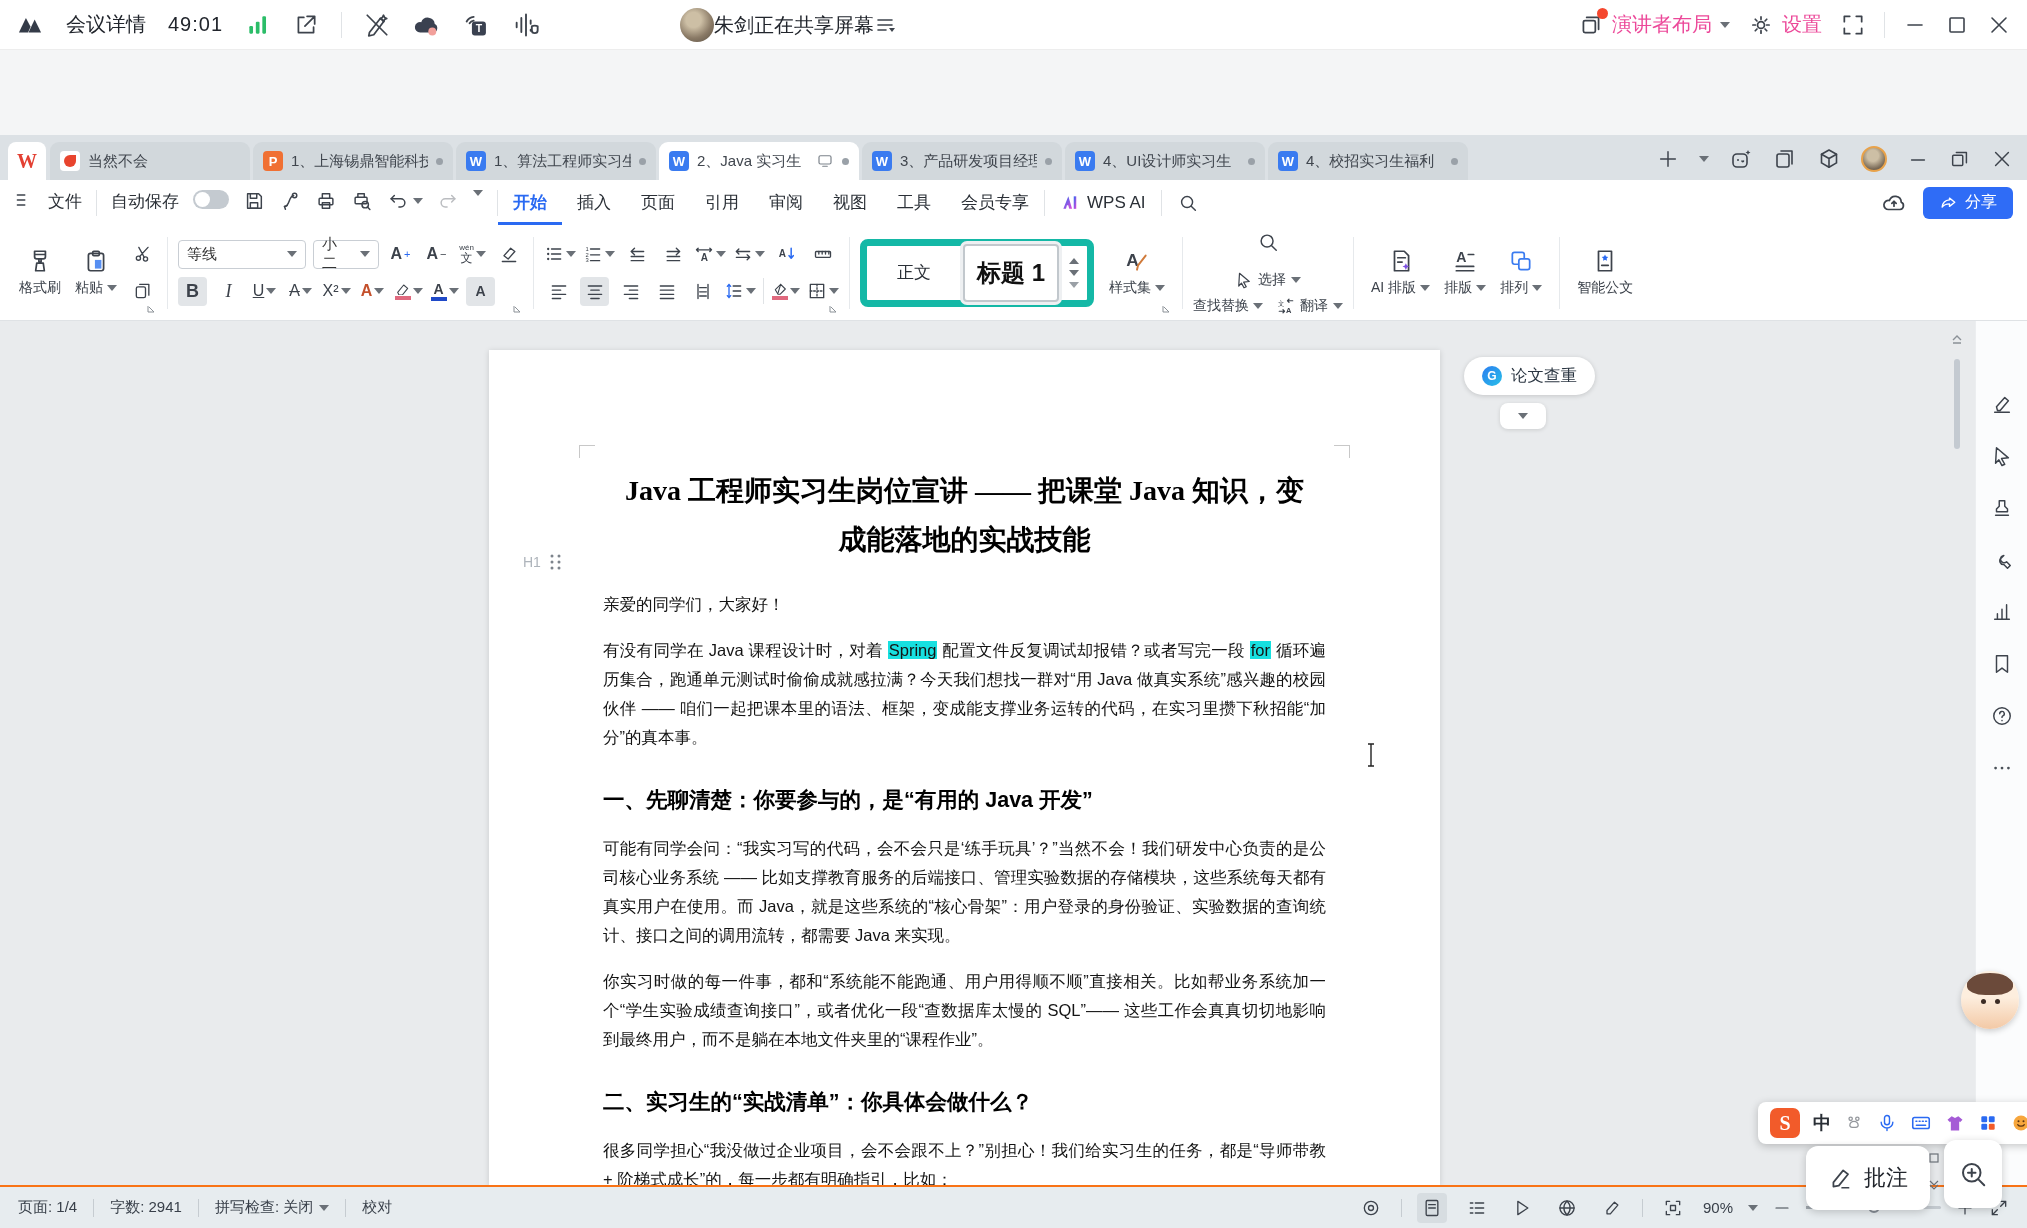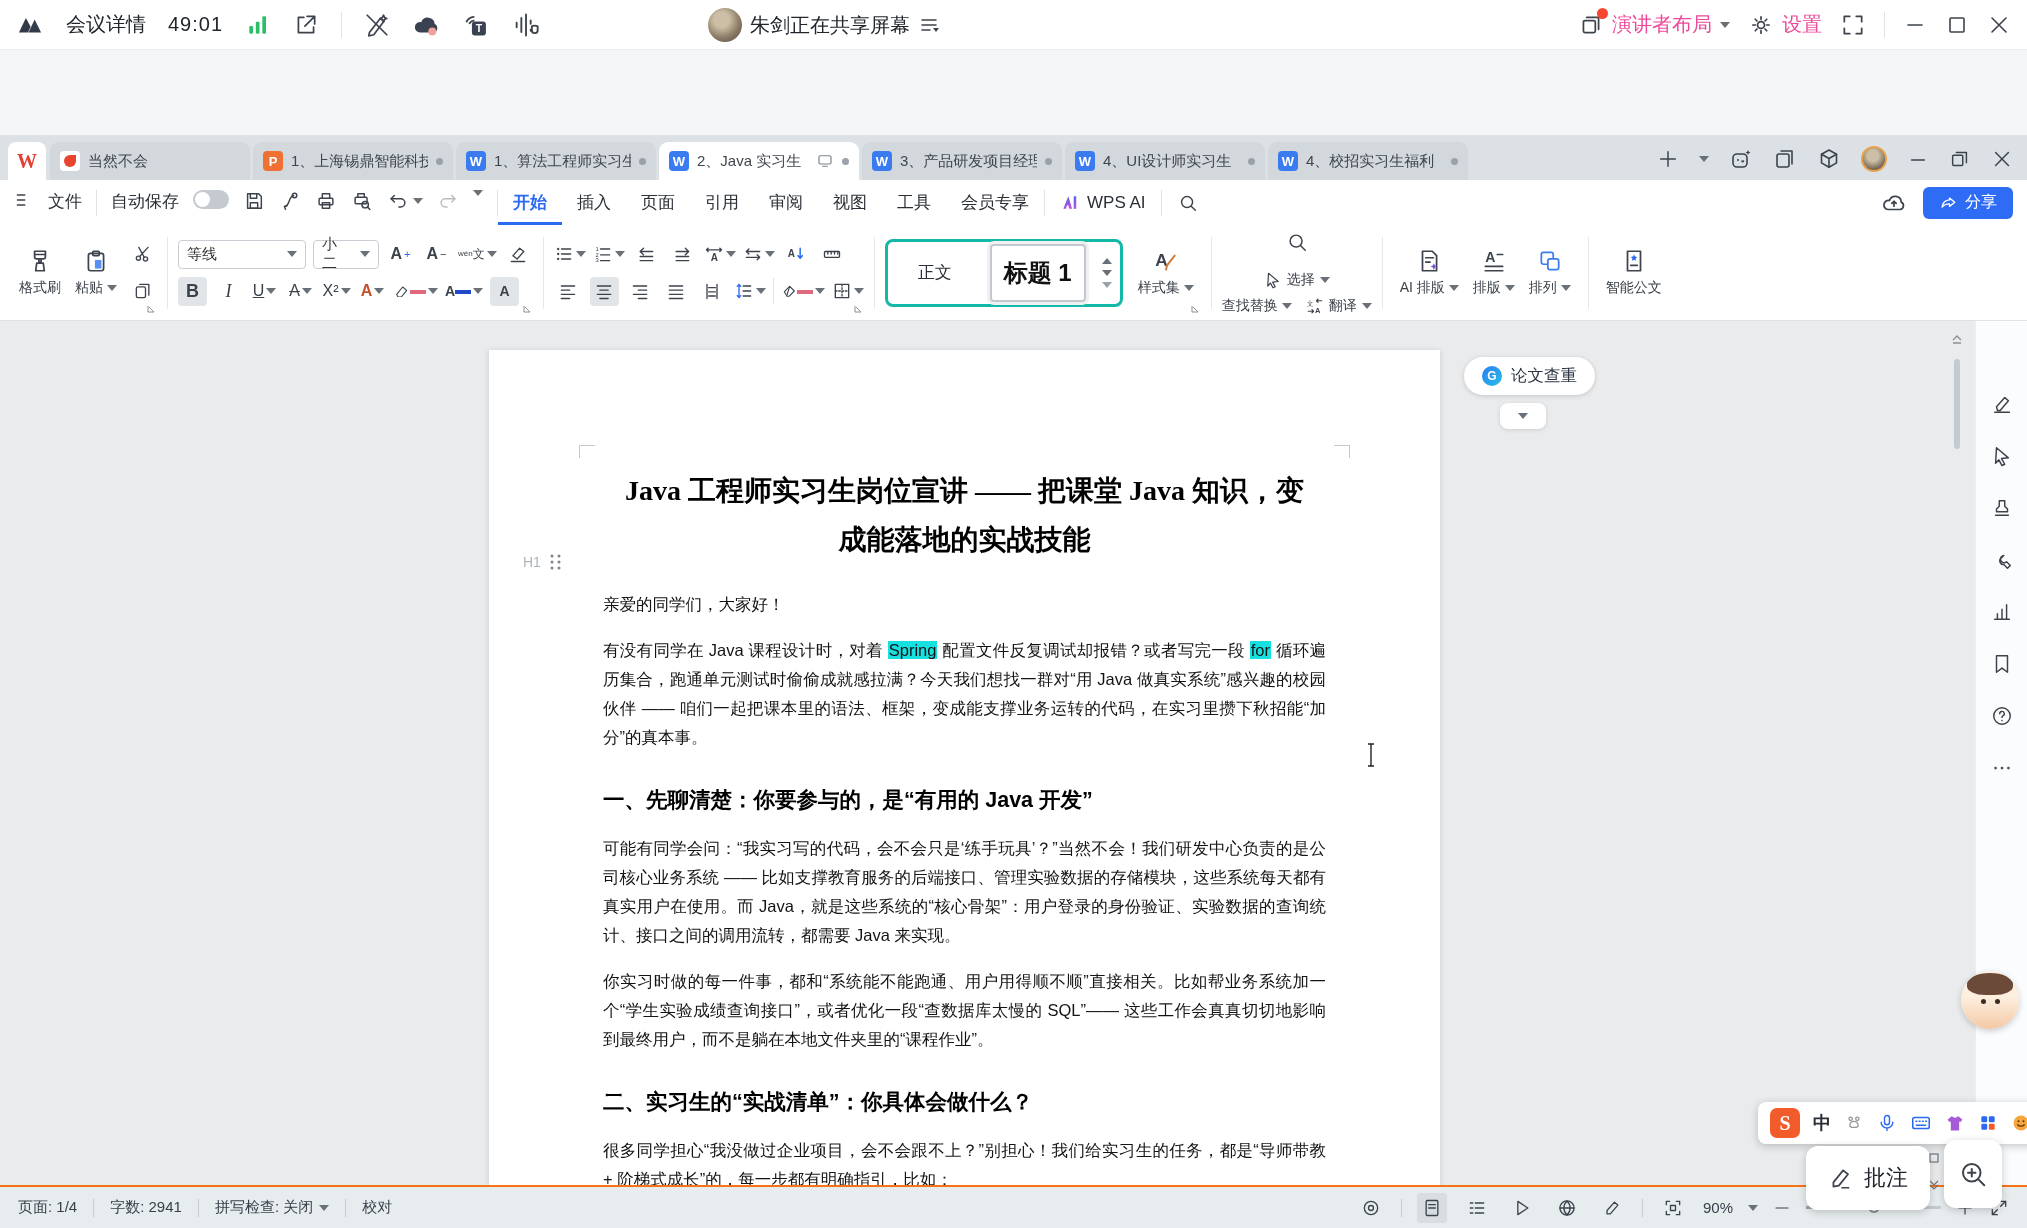--- a/index.html
+++ b/index.html
@@ -8,21 +8,21 @@
   svg{display:block;}
   .st{stroke:#3d434c;fill:none;stroke-width:1.6;stroke-linecap:round;stroke-linejoin:round;}
   .chv{width:0;height:0;border-left:5px solid transparent;border-right:5px solid transparent;border-top:6px solid #6a7077;display:inline-block;}
   .vdiv{width:1px;height:26px;background:#e0e3e6;display:inline-block;}
 
   
   .mbar{position:relative;height:50px;background:#fff;display:flex;align-items:center;padding:0 16px;border-bottom:1px solid #ededed;}
   .mbar-left{display:flex;align-items:center;gap:22px;}
   .mtitle{font-size:20px;color:#21252c;font-weight:500;}
   .mtimer{font-size:20px;color:#21252c;letter-spacing:1px;}
-  .mbar-center{position:absolute;left:708px;top:0;height:50px;display:flex;align-items:center;gap:8px;}
+  .mbar-center{position:absolute;left:680px;top:0;height:50px;display:flex;align-items:center;gap:0;}
   .sharingtxt{font-size:20px;color:#21252c;font-weight:500;}
   .avatar{width:34px;height:34px;border-radius:50%;background:radial-gradient(circle at 40% 35%,#cdbfa5 0 25%,#8a7a66 60%,#574d40 100%);}
   .mbar-right{margin-left:auto;display:flex;align-items:center;gap:18px;font-size:20px;color:#ec4899;}
   .mitem{display:flex;align-items:center;gap:8px;}
   .reddot{position:absolute;top:-4px;right:-4px;width:11px;height:11px;border-radius:50%;background:#f5472e;}
   .rel{position:relative;}
 
   
   .gap{height:85px;background:#f4f5f6;}
 
@@ -58,25 +58,25 @@
   .bigbtn{display:flex;flex-direction:column;align-items:center;justify-content:center;gap:5px;font-size:14px;color:#3c424b;padding:2px 7px;}
   .rows{display:flex;flex-direction:column;gap:8px;}
   .rrow{display:flex;align-items:center;gap:7px;}
   .sel{border:1px solid #c9ced4;border-radius:4px;height:29px;display:flex;align-items:center;padding:0 8px;gap:10px;font-size:15px;color:#333;background:#fff;}
   .cb{min-width:29px;height:29px;display:flex;align-items:center;justify-content:center;font-size:16px;color:#3c424b;gap:2px;border-radius:4px;}
   .cb.on{background:#e2e5e8;}
   .bld{font-weight:700;font-size:18px;}
   .itl{font-style:italic;font-family:"Liberation Serif",serif;font-size:18px;}
   .unl{text-decoration:underline;}
   .strk{text-decoration:line-through;}
-  .fcol{display:flex;flex-direction:row;align-items:center;line-height:1;text-align:right;}
+  .fcol{display:flex;flex-direction:column;align-items:center;line-height:1;text-align:right;}
   .fbar{width:16px;height:4px;background:#1f49c8;margin-top:1px;}
   .hbar{width:16px;height:4px;background:#e0697e;margin-top:1px;}
   .launcher{position:absolute;right:0;bottom:0;}
-  .stylebox{border:3px solid #14b8a6;border-radius:8px;height:68px;display:flex;align-items:center;padding:0 8px;gap:16px;background:#fff;}
+  .stylebox{border:7px solid #14b8a6;border-radius:8px;height:68px;display:flex;align-items:center;padding:0 8px;gap:10px;background:#fff;}
   .stybtn{width:78px;text-align:center;font-size:17px;color:#2b3037;}
   .styh1{width:96px;height:58px;border:2px solid #c2c8cd;border-radius:4px;background:#fff;display:flex;align-items:center;justify-content:center;font-size:24px;font-weight:700;color:#111;box-shadow:0 0 0 3px #eef0f2;}
   .styarrows{display:flex;flex-direction:column;gap:6px;align-items:center;}
   .chvu{transform:rotate(180deg);}
 
   
   .workspace{position:relative;height:864px;background:#e9ebed;overflow:hidden;}
   .page{position:absolute;left:489px;top:29px;width:951px;height:835px;background:#fff;box-shadow:0 1px 6px rgba(0,0,0,.14);}
   .doc{padding:0 114px;font-size:16.5px;line-height:29px;color:#141414;text-align:justify;}
   .cm{position:absolute;top:95px;width:16px;height:13px;}

